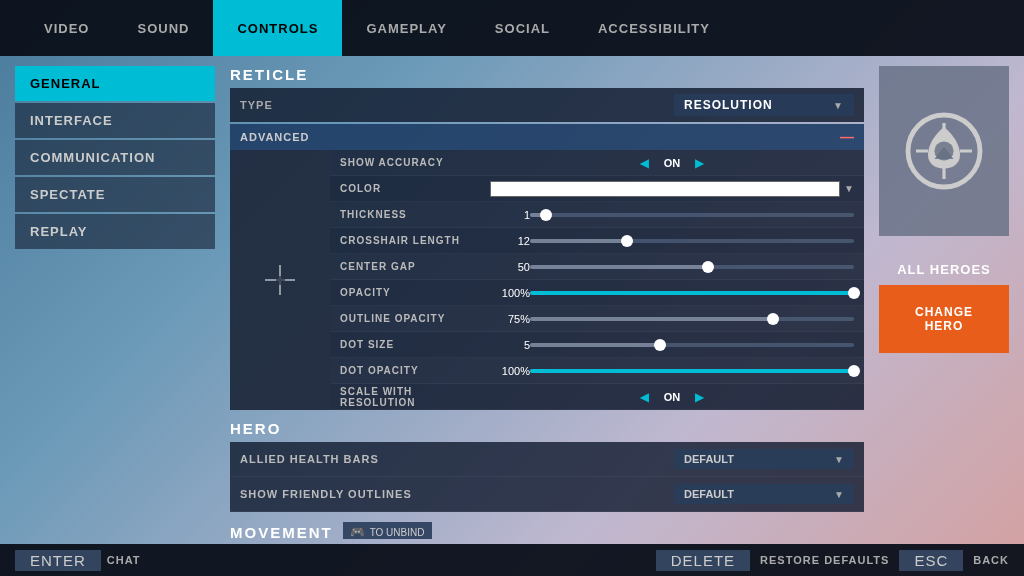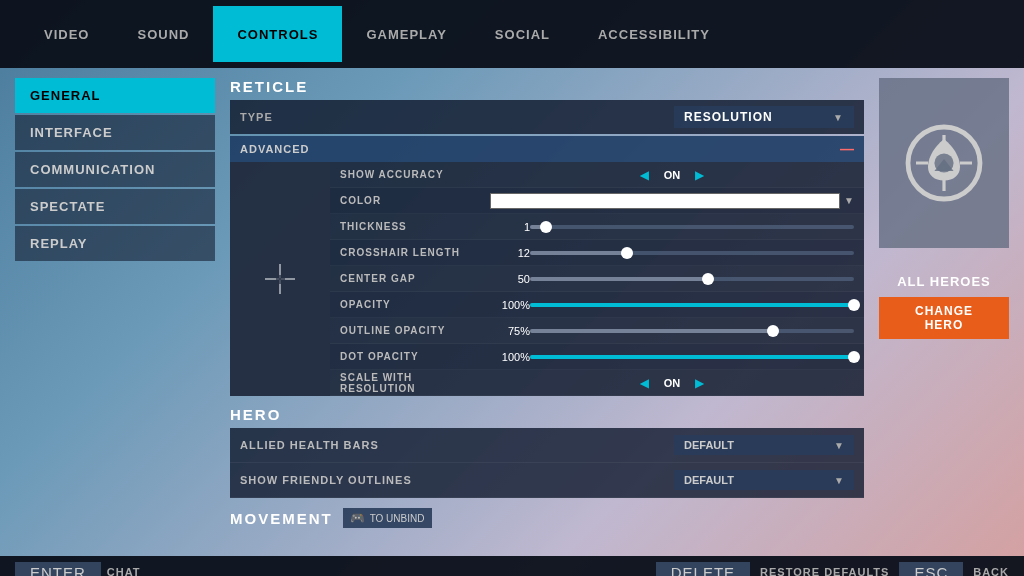--- a/index.html
+++ b/index.html
@@ -10,21 +10,21 @@
       font-family: 'Arial', sans-serif;
       background: linear-gradient(135deg, #4a7a9b 0%, #6b9ab8 30%, #c0b8d0 70%, #d4a0a0 100%);
       position: relative;
     }
 
     
     .top-nav {
       background: rgba(10,15,25,0.95);
       display: flex;
       align-items: center;
-      height: 68px;
+      height: 56px;
       padding: 0 20px;
       gap: 0;
     }
     .nav-tab {
       padding: 8px 24px;
       color: #aaa;
       font-size: 13px;
       font-weight: 700;
       letter-spacing: 1px;
       cursor: pointer;
@@ -358,21 +358,21 @@
       font-size: 13px;
       font-weight: 700;
       letter-spacing: 1px;
       margin-top: 18px;
       text-align: center;
       text-transform: uppercase;
     }
     .change-hero-btn {
       background: #e85d1a;
       color: #fff;
-      padding: 7px 16px;
+      padding: 20px 16px;
       font-size: 12px;
       font-weight: 700;
       letter-spacing: 1px;
       text-transform: uppercase;
       cursor: pointer;
       border: none;
       width: 130px;
       text-align: center;
     }
 
@@ -530,20 +530,30 @@
               <span class="row-label">OUTLINE OPACITY</span>
               <span class="row-value">75%</span>
               <div class="slider-container">
                 <div class="slider-track">
                   <div class="slider-fill-gray" style="width:75%"></div>
                   <div class="slider-thumb" style="left:75%"></div>
                 </div>
               </div>
             </div>
 
+            <div class="settings-row">
+              <span class="row-label">DOT SIZE</span>
+              <span class="row-value">5</span>
+              <div class="slider-container">
+                <div class="slider-track">
+                  <div class="slider-fill-gray" style="width:40%"></div>
+                  <div class="slider-thumb" style="left:40%"></div>
+                </div>
+              </div>
+            </div>
 
             <div class="settings-row">
               <span class="row-label">DOT OPACITY</span>
               <span class="row-value">100%</span>
               <div class="slider-container">
                 <div class="slider-track">
                   <div class="slider-fill" style="width:100%"></div>
                   <div class="slider-thumb" style="left:100%"></div>
                 </div>
               </div>

